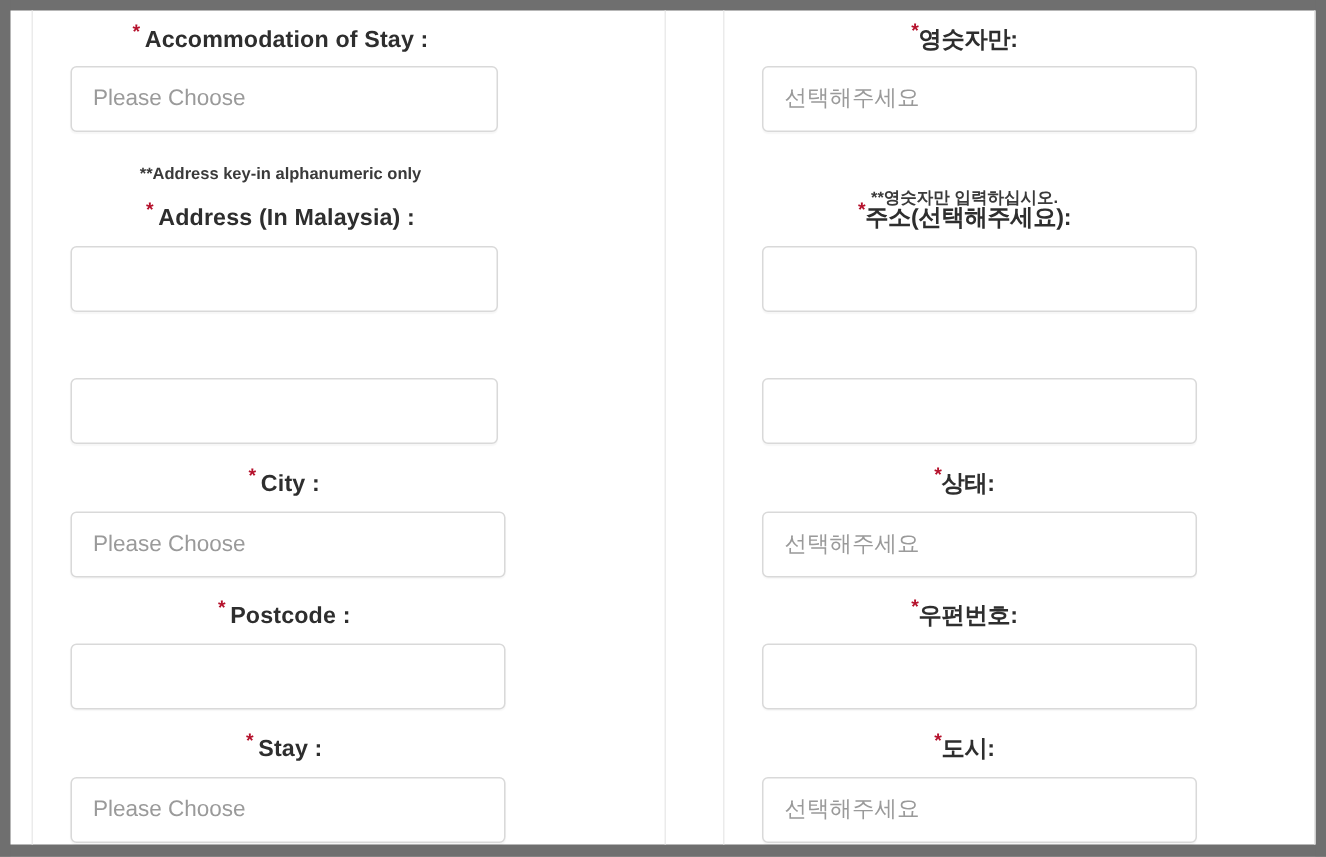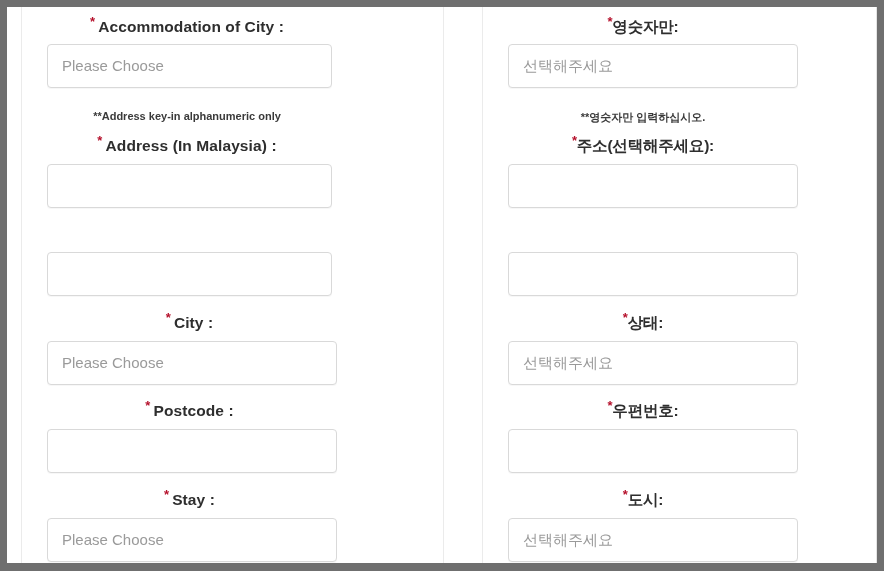--- a/index.html
+++ b/index.html
@@ -148,21 +148,21 @@
 
     <div class="vrule" id="rule-outer-left"></div>
     <div class="vrule" id="rule-mid-a"></div>
     <div class="vrule" id="rule-mid-b"></div>
     <div class="vrule" id="rule-outer-right"></div>
 
     <div class="col" id="col-en">
 
       <div class="field" style="top:0px;">
         <div class="row-inner" style="left:10px; width:310px; top:11px;">
-          <span class="label label-en"><span class="req req-en">*</span><span>Accommodation of City :</span></span>
+          <span class="label label-en"><span class="req req-en">*</span><span>Accommodation of Stay :</span></span>
         </div>
         <div class="row-inner" style="left:25px; width:285px; top:37px;">
           <div class="input">Please Choose</div>
         </div>
       </div>
 
       <div class="field" style="top:0px;">
         <div class="row-inner" style="left:10px; width:310px; top:103px;">
           <span class="helper">**Address key-in alphanumeric only</span>
         </div>
@@ -214,21 +214,21 @@
       <div class="field" style="top:0px;">
         <div class="row-inner" style="left:15px; width:290px; top:11px;">
           <span class="label label-ko"><span class="req req-ko">*</span><span>영숫자만:</span></span>
         </div>
         <div class="row-inner" style="left:25px; width:290px; top:37px;">
           <div class="input">선택해주세요</div>
         </div>
       </div>
 
       <div class="field" style="top:0px;">
-        <div class="row-inner" style="left:15px; width:290px; top:103px;">
+        <div class="row-inner" style="left:15px; width:290px; top:117px;">
           <span class="helper">**영숫자만 입력하십시오.</span>
         </div>
         <div class="row-inner" style="left:15px; width:290px; top:130px;">
           <span class="label label-ko"><span class="req req-ko">*</span><span>주소(선택해주세요):</span></span>
         </div>
         <div class="row-inner" style="left:25px; width:290px; top:157px;">
           <div class="input empty"></div>
         </div>
       </div>
 

